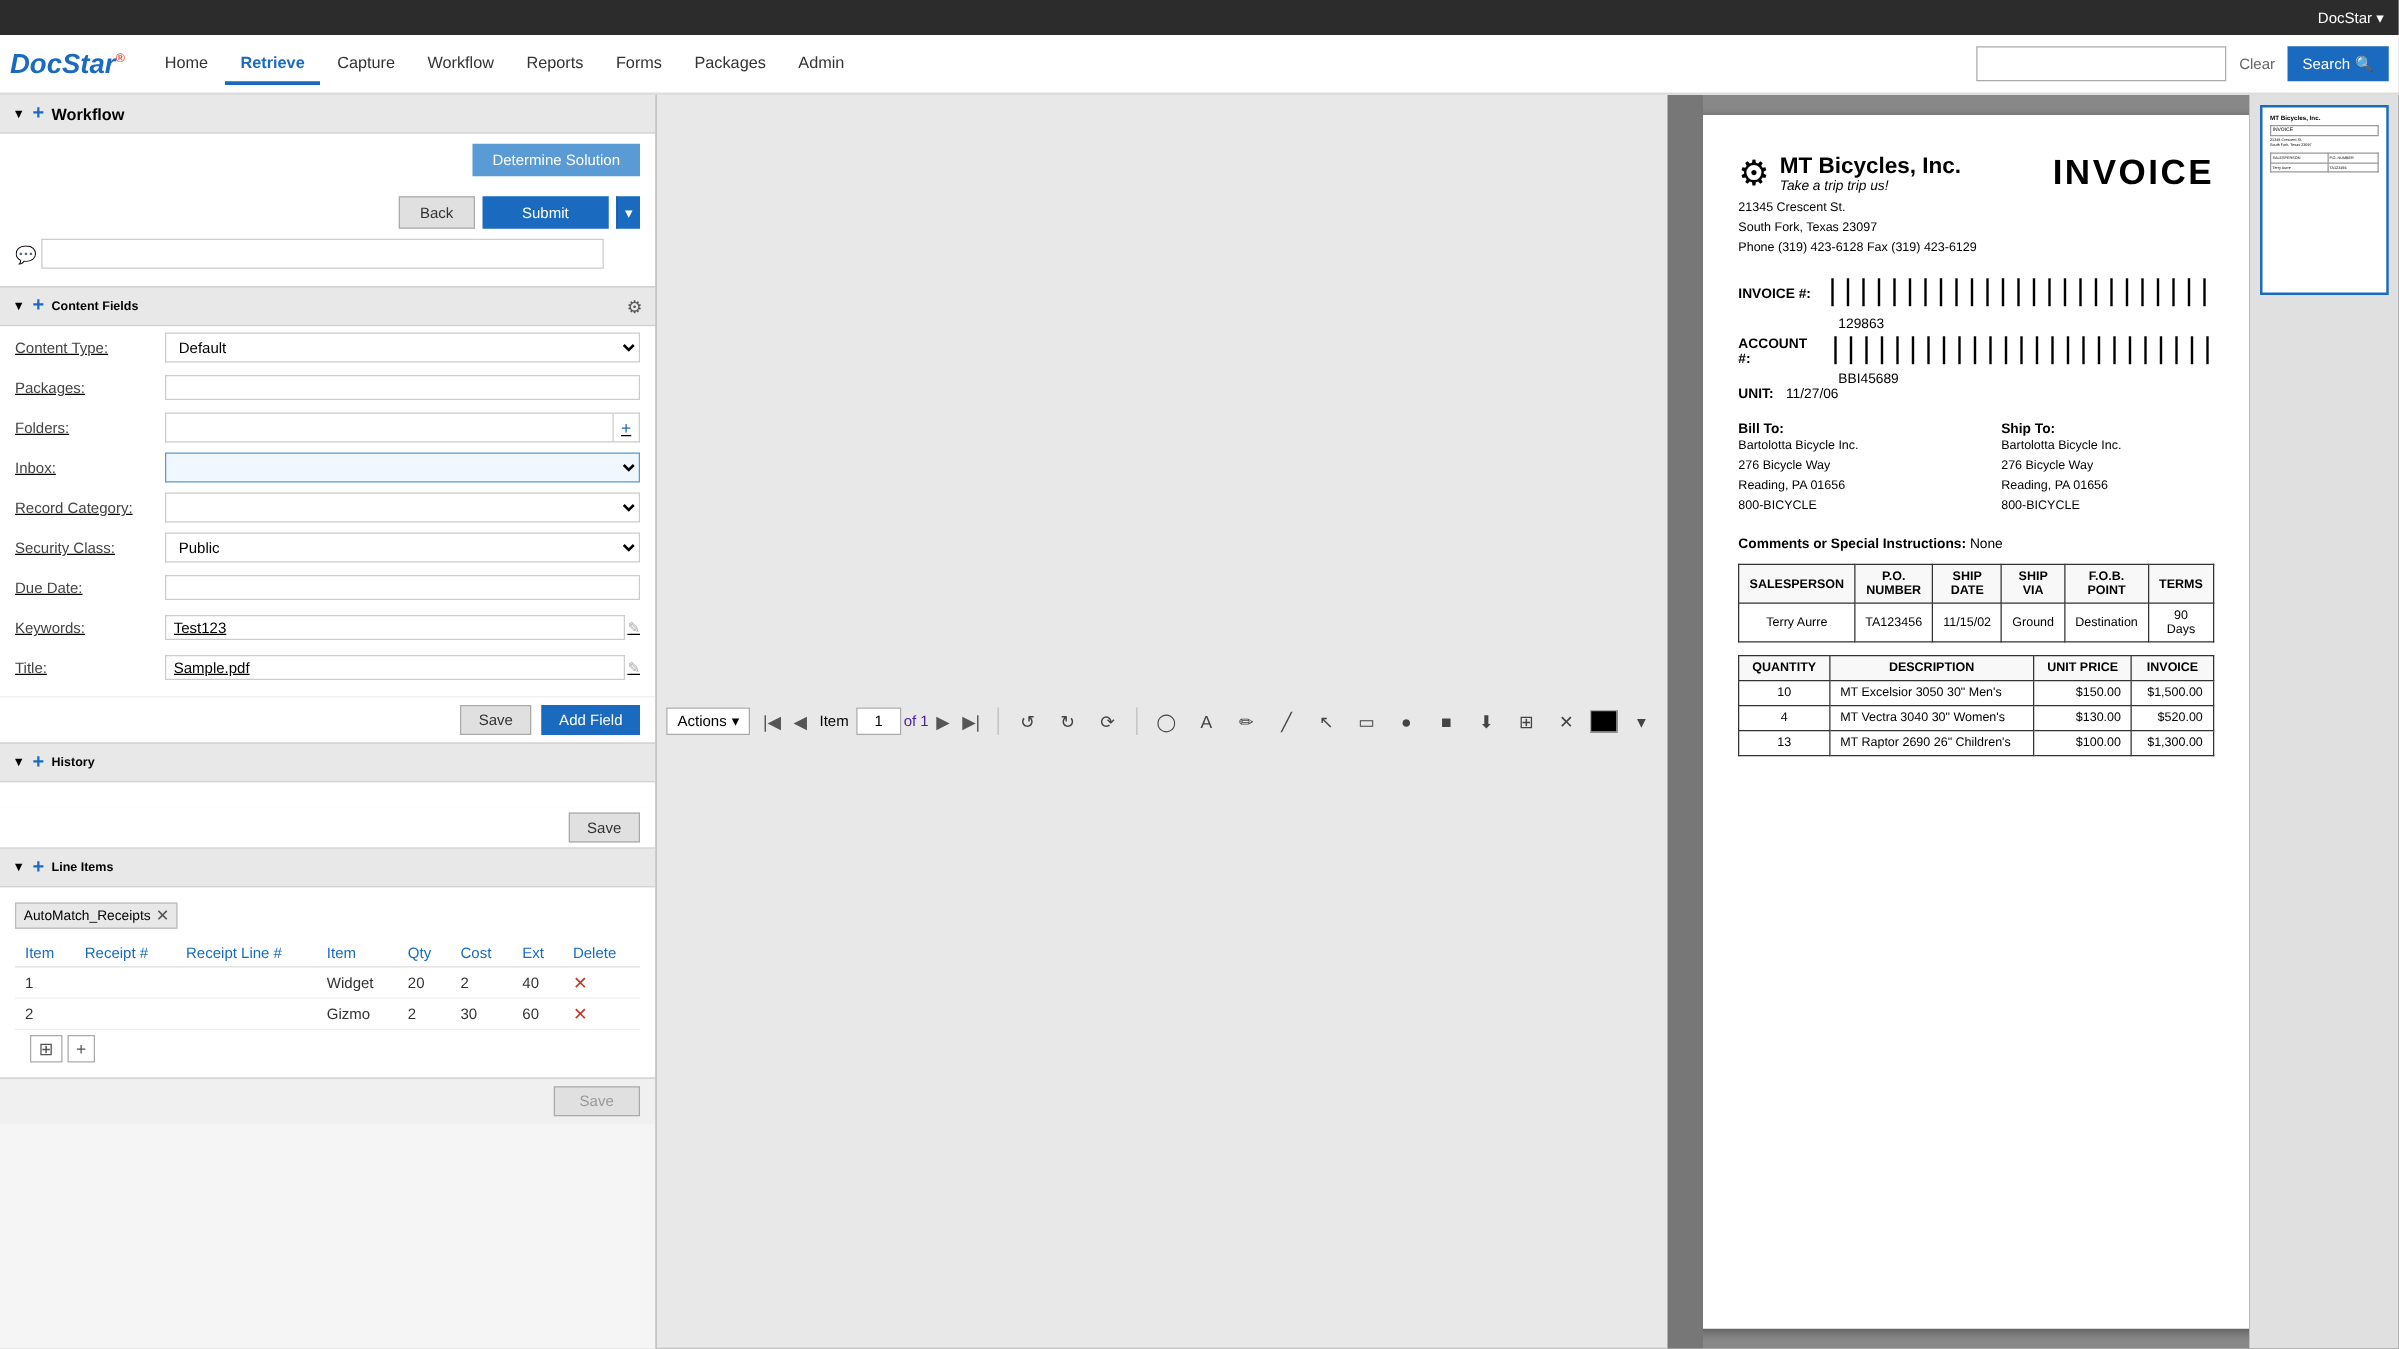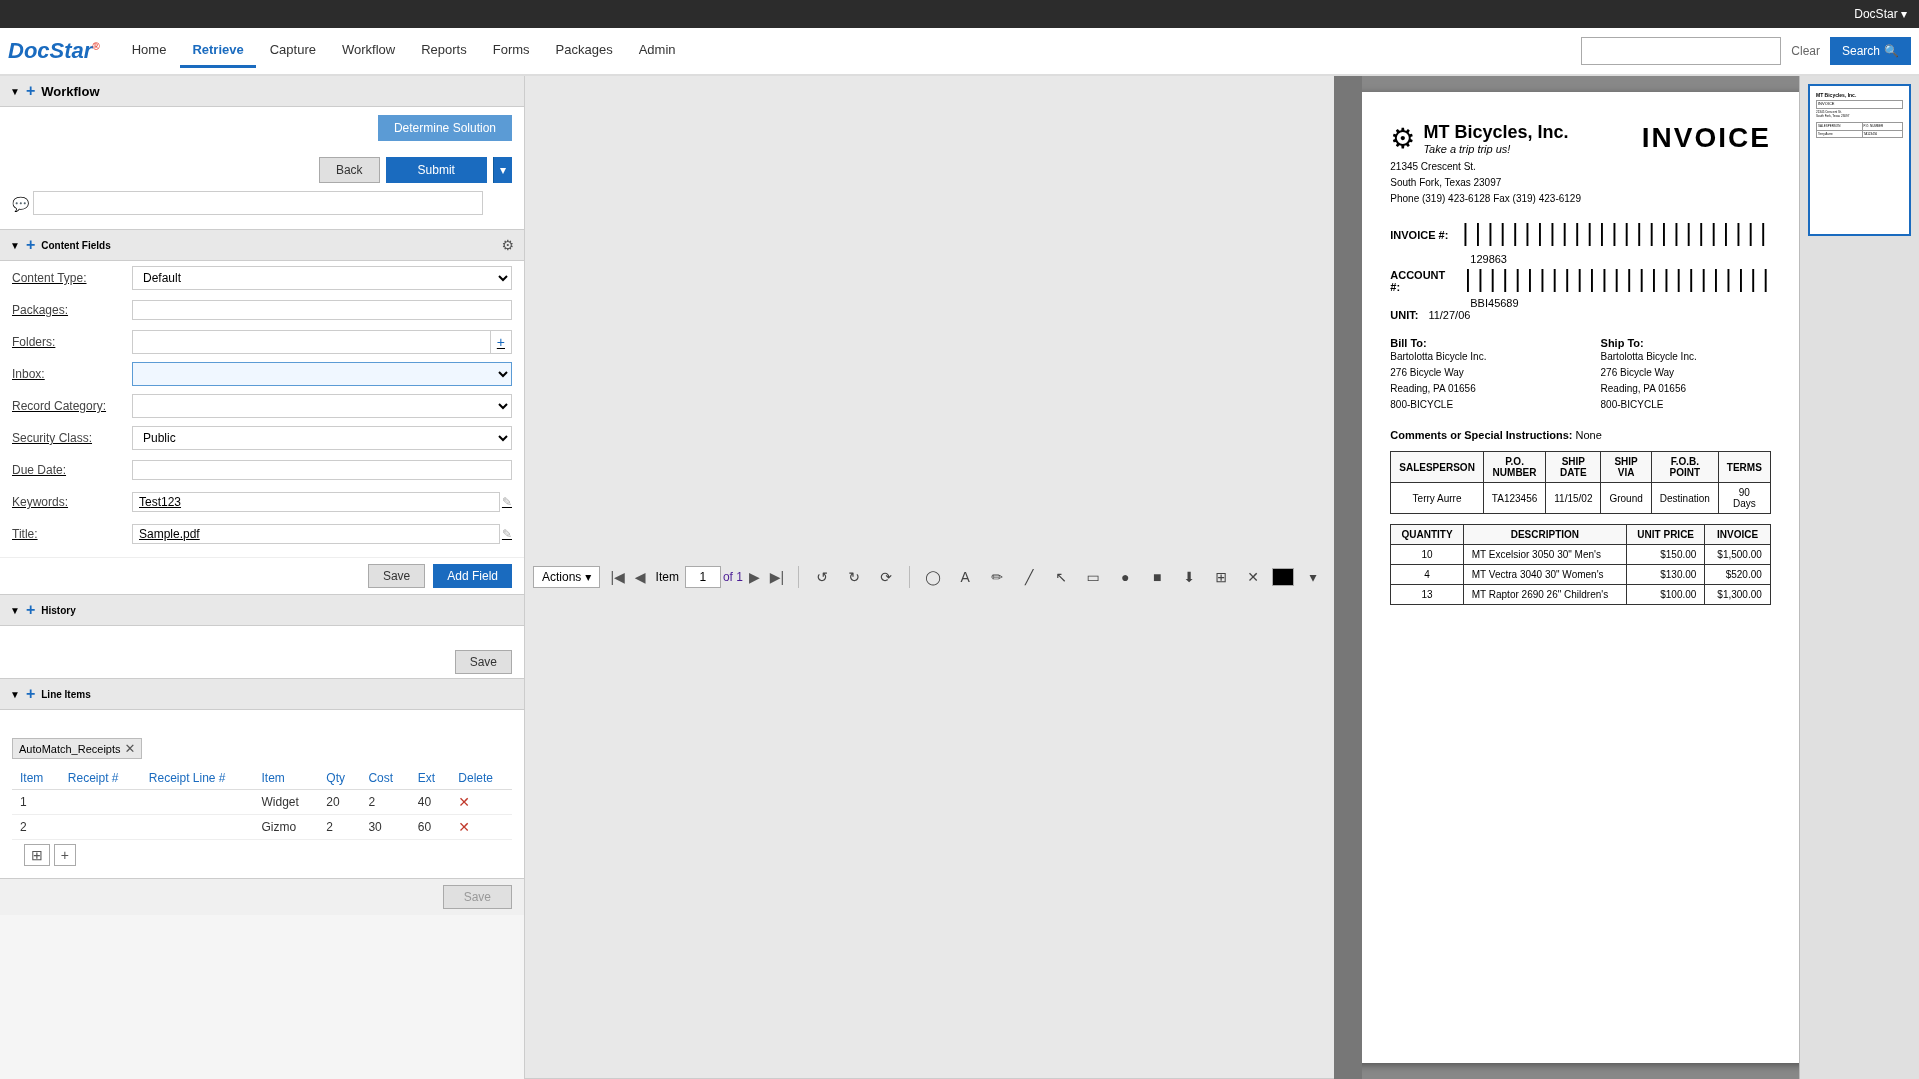--- a/index.html
+++ b/index.html
@@ -236,21 +236,21 @@
     }
     .line-items-body { padding: 8px 12px; background: white; }
 
     .automatch-tag {
       display: inline-flex;
       align-items: center;
       background: #e8e8e8;
       border: 1px solid #bbb;
       padding: 2px 6px;
       font-size: 11px;
-      margin: 20px 0 8px 0;
+      margin: 4px 0 8px 0;
       gap: 4px;
     }
     .automatch-close { color: #555; cursor: pointer; font-size: 13px; }
 
     .line-items-table { width: 100%; border-collapse: collapse; font-size: 12px; }
     .line-items-table th {
       color: #1a6bbf;
       text-align: left;
       padding: 4px 8px;
       border-bottom: 1px solid #ddd;

